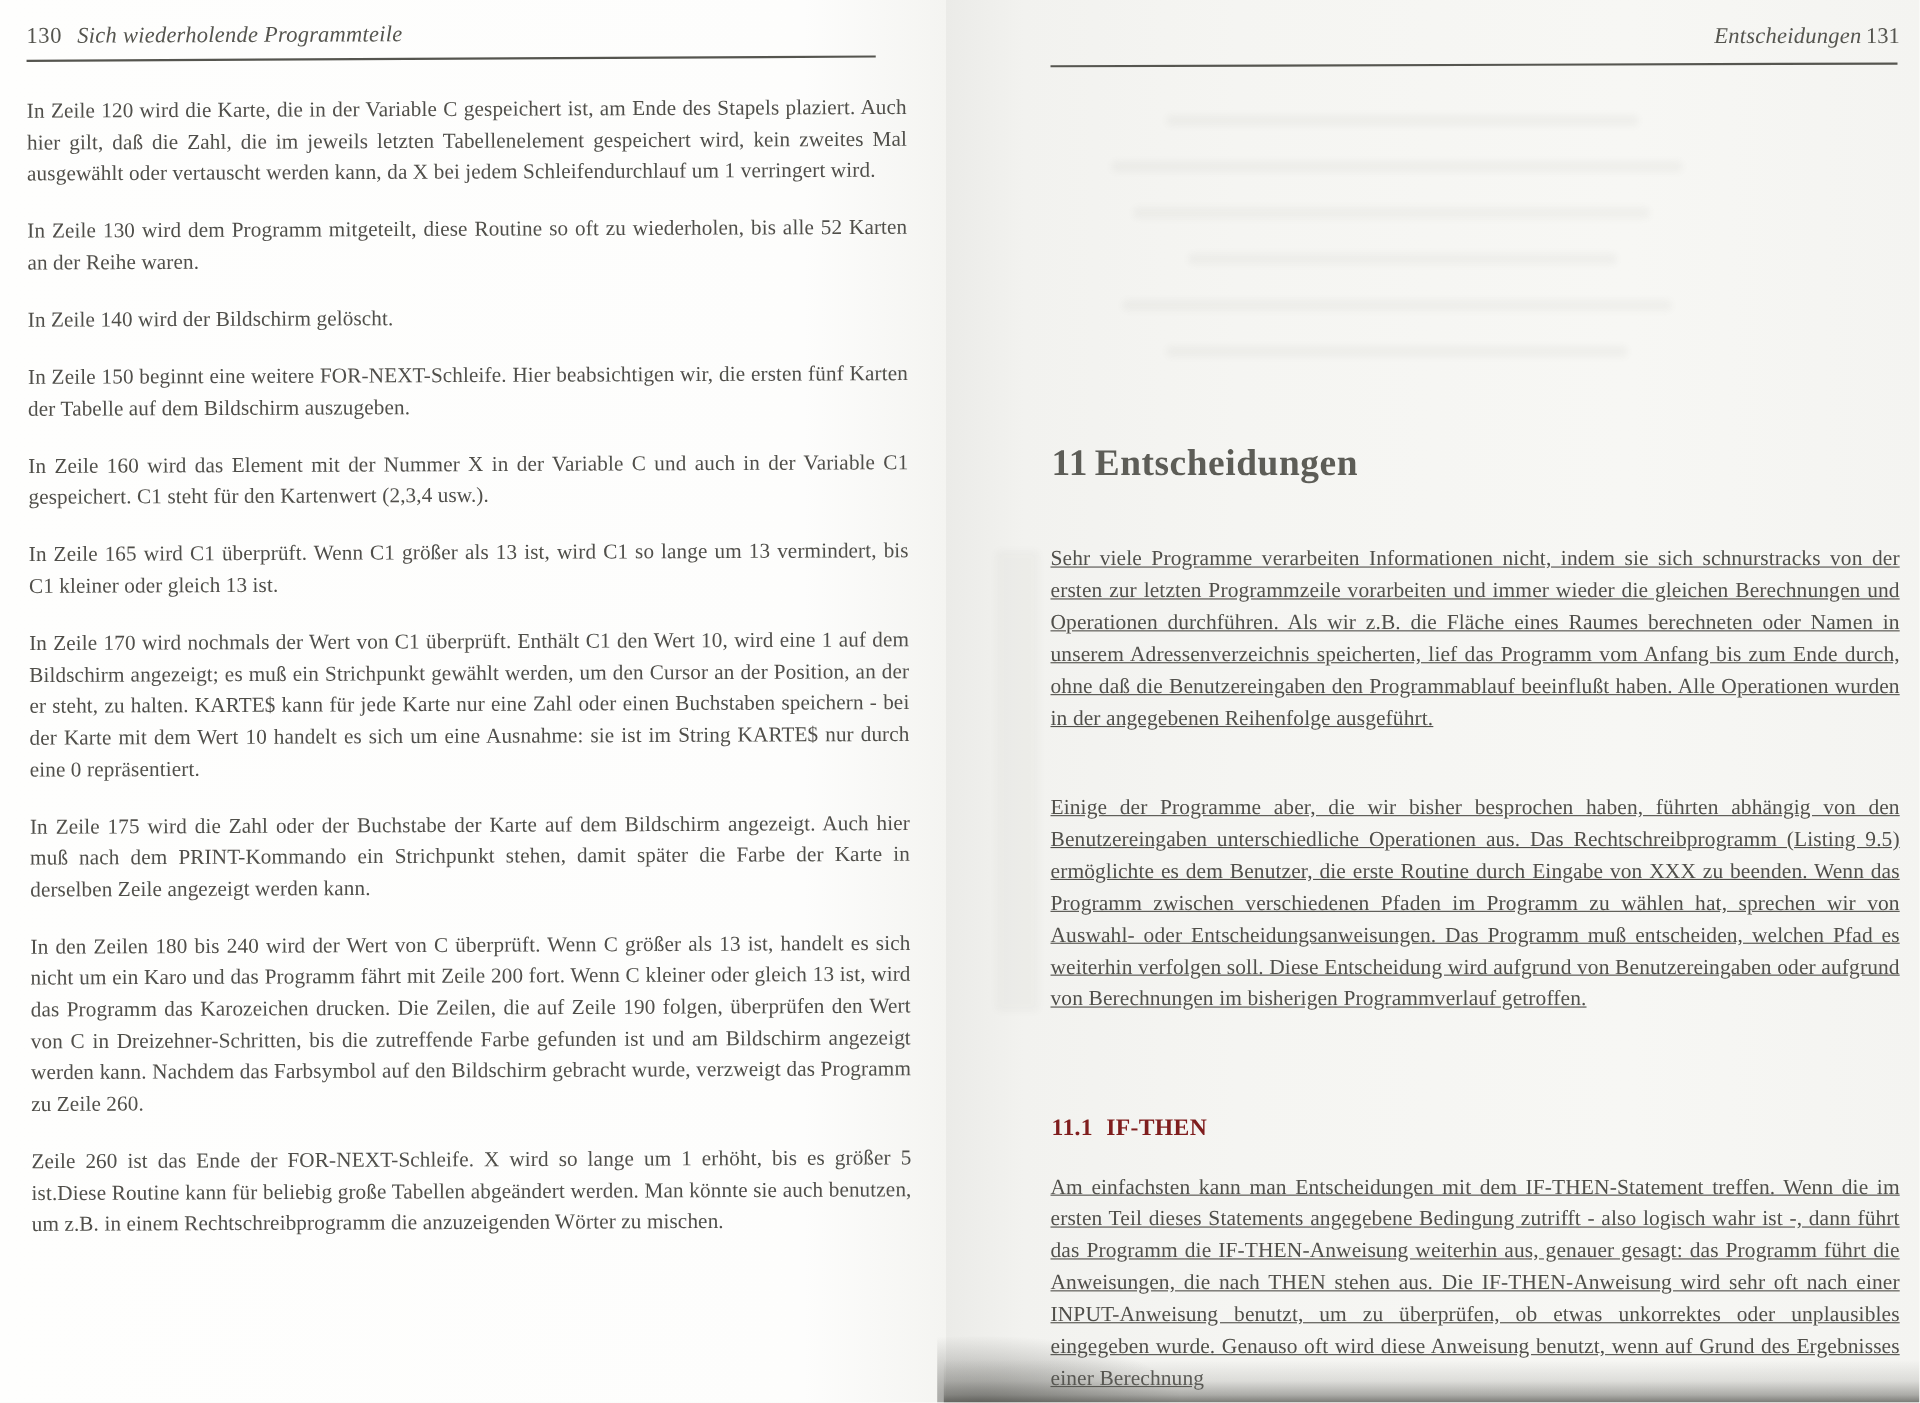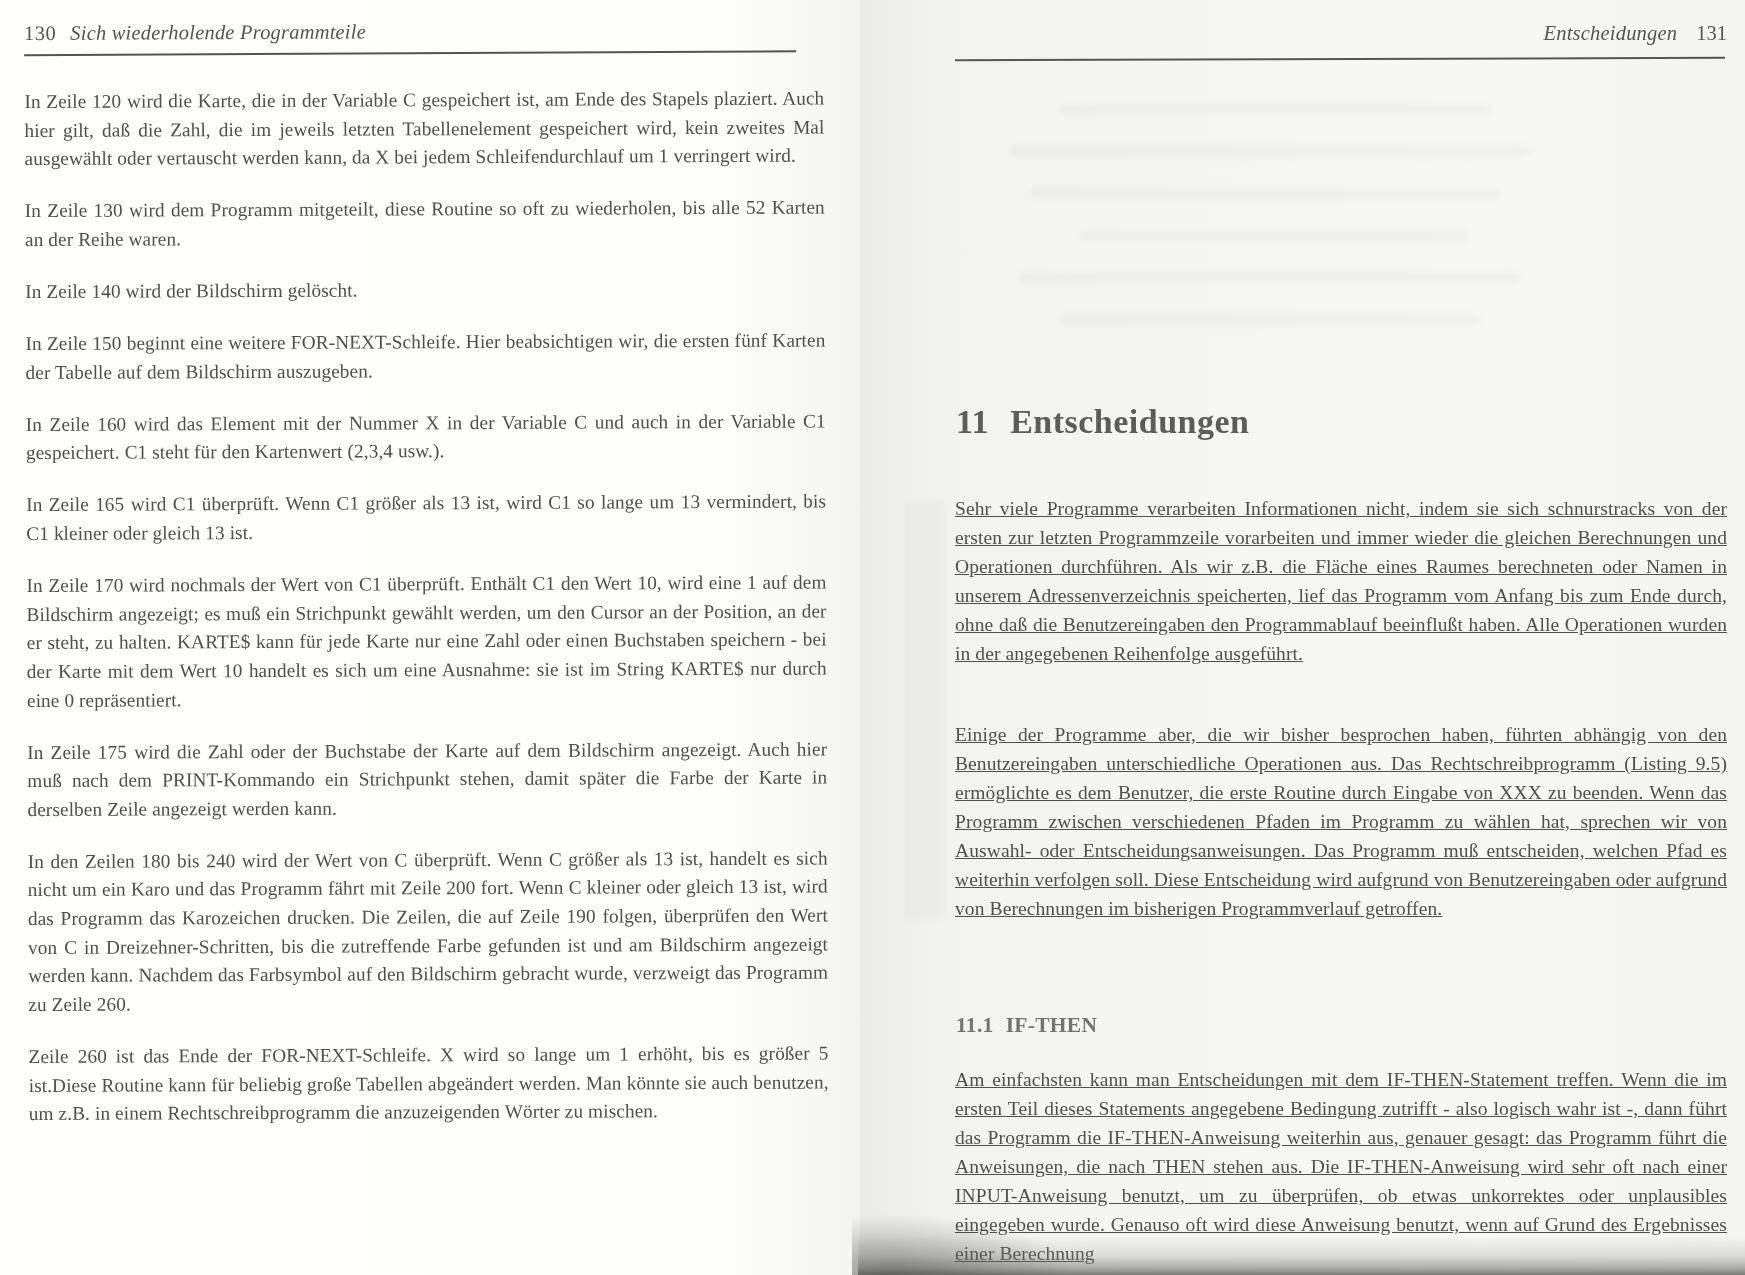--- a/index.html
+++ b/index.html
@@ -118,47 +118,47 @@
     position: absolute; left: 955px; top: 0;
     width: 772px;
     z-index: 2;
   }
   .rp-header {
     position: absolute; left: 0; top: 22px; width: 100%;
     display: flex; justify-content: flex-end; align-items: baseline;
     font-size: 20.5px; color: #55554f;
   }
   .rp-header .rtitle { font-style: italic; letter-spacing: 0.2px; }
-  .rp-header .pagenum { margin-left: 19px; }
+  .rp-header .pagenum { margin-left: 4px; }
   .rp-rule {
     position: absolute; left: 0; top: 58px; width: 770px;
     border: none; border-top: 2.6px solid #565650;
     transform: rotate(-0.18deg);
     margin: 0;
   }
   .chapter-heading {
     position: absolute; left: 1px; top: 403px;
     font-size: 34px; font-weight: bold; color: #5d5d57;
     letter-spacing: 0.5px;
     white-space: nowrap;
   }
-  .chapter-heading .ch-num { margin-right: 21px; }
+  .chapter-heading .ch-num { margin-right: 6px; }
   .rp-par {
     position: absolute; left: 0; width: 772px;
     font-size: 19.5px; line-height: 29px;
     text-align: justify; color: #504f4a;
     letter-spacing: 0.1px;
     margin: 0;
     text-decoration: underline;
   }
   .rp-p1 { top: 494px; }
   .rp-p2 { top: 720px; }
   .section-heading {
     position: absolute; left: 1px; top: 1013px;
-    font-size: 21.5px; font-weight: bold; color: #737373;
+    font-size: 21.5px; font-weight: bold; color: #7f1d1d;
     letter-spacing: 0.3px;
     white-space: nowrap;
   }
   .section-heading .sec-num { margin-right: 12px; }
   .rp-p3 { top: 1065px; }
 </style>
 </head>
 <body>
 
 <div class="page-left"></div>

